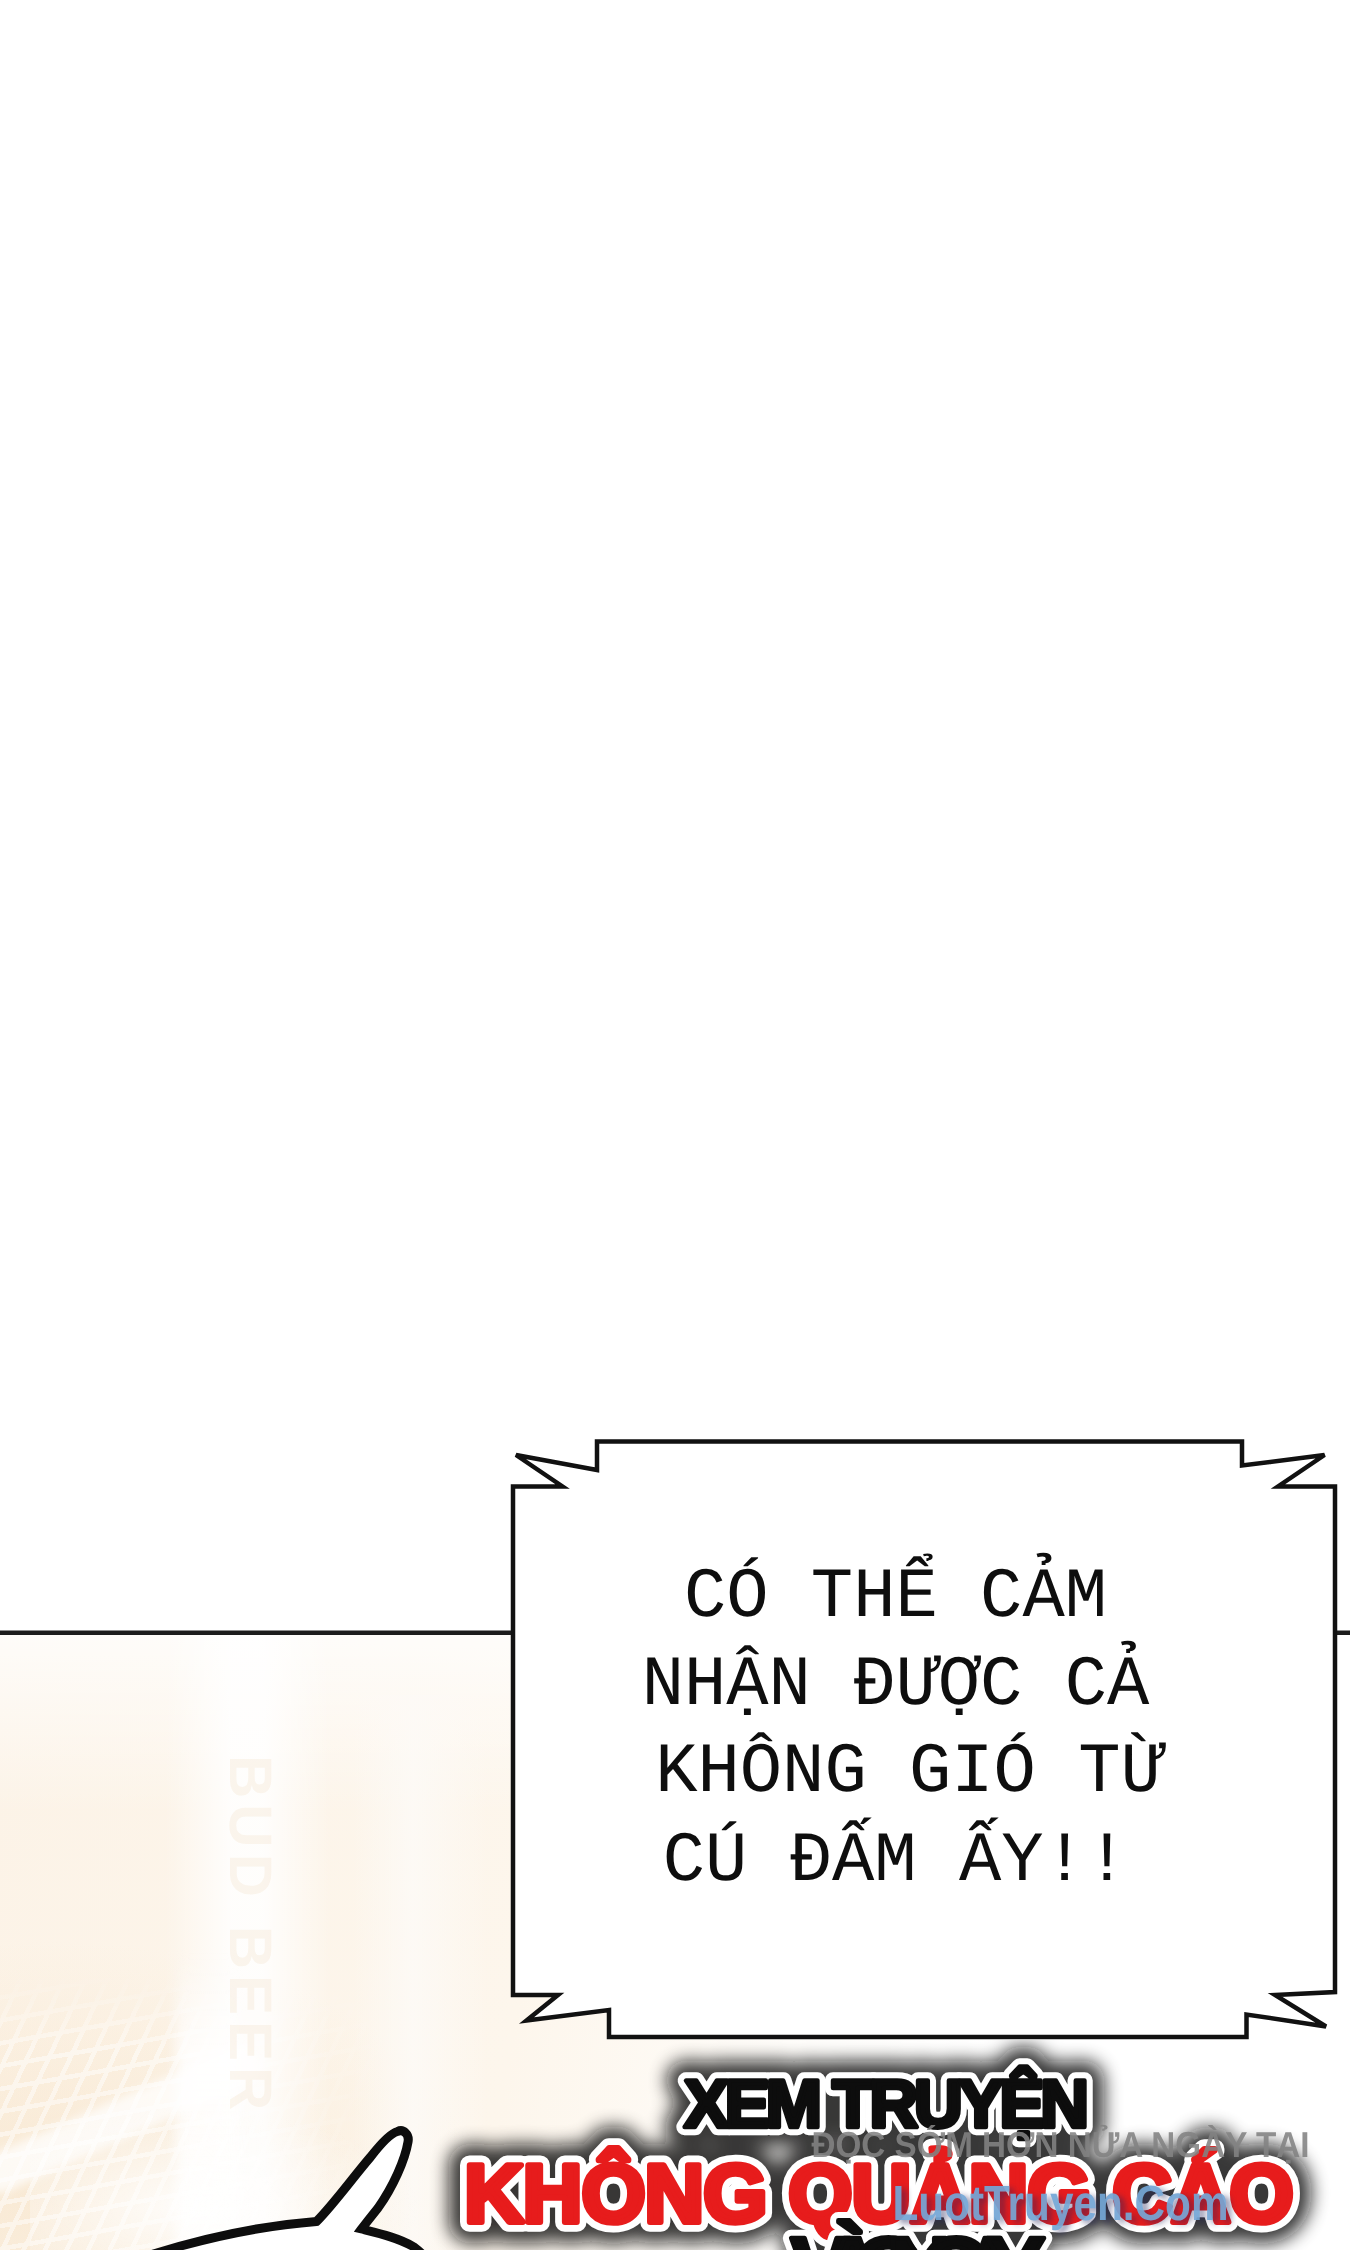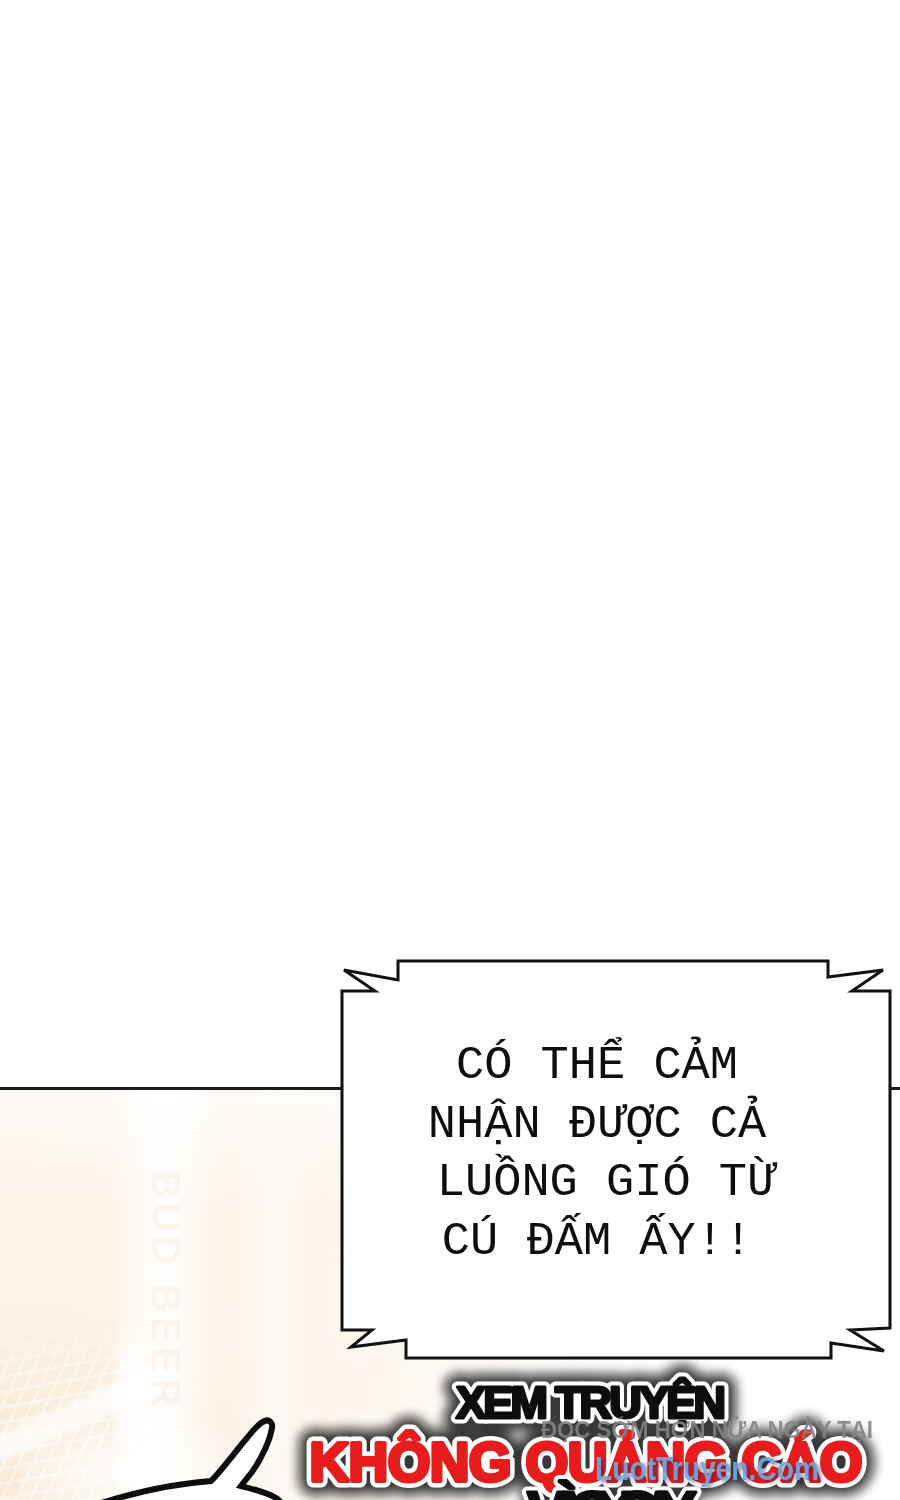--- a/index.html
+++ b/index.html
@@ -38,21 +38,21 @@
 <div class="abs" style="left:148px;top:1170px;width:40px;height:260px;color:rgba(238,216,188,0.24);font:700 40px 'Liberation Sans',sans-serif;writing-mode:vertical-rl;letter-spacing:4px;">BUD BEER</div>
 
 <div class="abs" style="left:0;top:1087px;width:900px;height:3px;background:#1c1c1c;"></div>
 
 <svg class="abs" style="left:0;top:0;" width="900" height="1500" viewBox="0 0 900 1500">
   <path d="M398,961 H828 V977 L883,970 L852,991 H890 V1328 L850,1330 L884,1351 L831,1343 V1358 H406 V1340 L351,1347 L372,1330 H342 V991 H375 L344,970 L398,980 Z" fill="#ffffff" stroke="#111111" stroke-width="3" stroke-linejoin="miter"></path>
 </svg>
 
 <div class="abs" style="left:341px;top:1037px;width:512px;text-align:center;
      font:400 47px/58.5px 'Liberation Mono',monospace;color:#0e0e0e;white-space:nowrap;">
-CÓ THỂ CẢM<br>NHẬN ĐƯỢC CẢ<br><span style="position:relative;left:9px">LUỒNG GIÓ TỪ</span><br>CÚ ĐẤM ẤY!!
+CÓ THỂ CẢM<br>NHẬN ĐƯỢC CẢ<br><span style="position:relative;left:9px">KHÔNG GIÓ TỪ</span><br>CÚ ĐẤM ẤY!!
 </div>
 
 <svg class="abs" style="left:0;top:1360px;" width="900" height="140" viewBox="0 1360 900 140">
   <defs>
     <filter id="glow" x="-30%" y="-30%" width="160%" height="160%">
       <feGaussianBlur stdDeviation="6"></feGaussianBlur>
     </filter>
   </defs>
 
   <g filter="url(#glow)" opacity="0.82">

